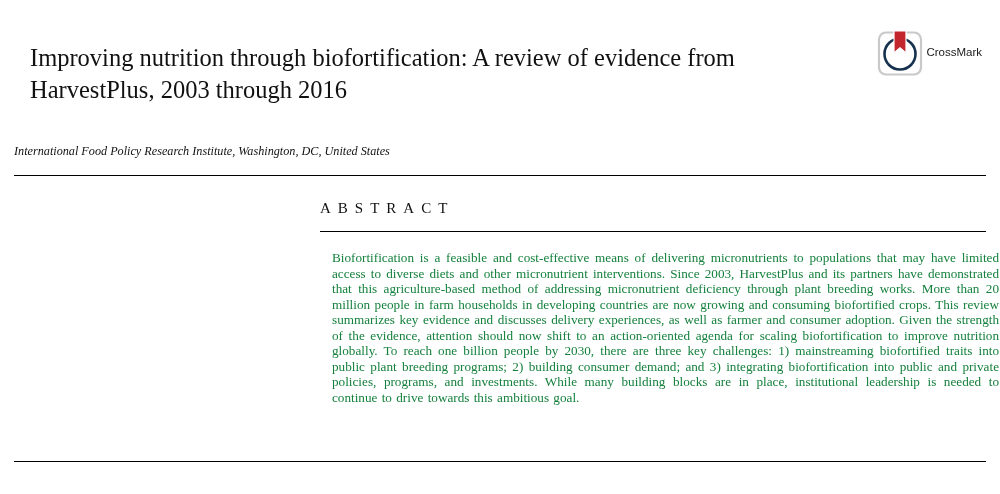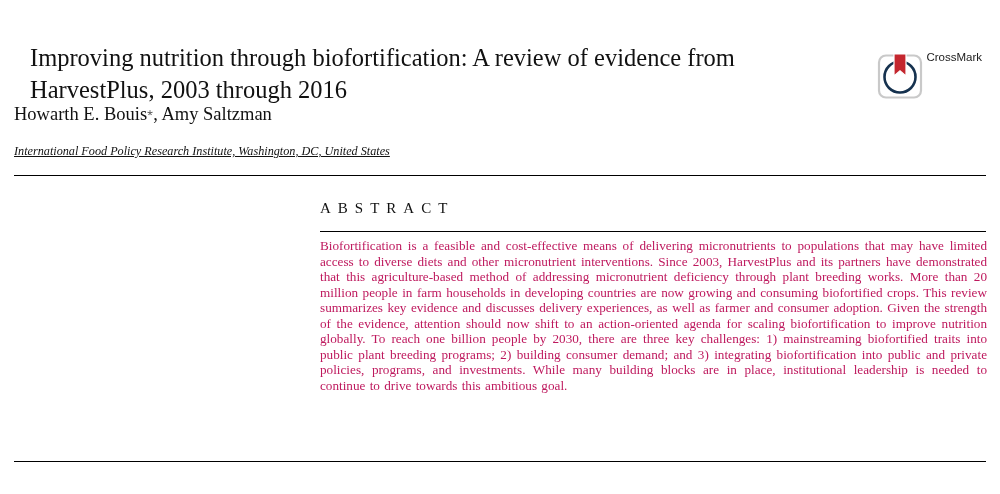--- a/index.html
+++ b/index.html
@@ -19,24 +19,24 @@
     top: 26px;
     width: 822px;
     margin: 16px;
     font-size: 24.5px;
     font-weight: 400;
     line-height: 1.32;
     color: #111111;
   }
   .crossmark {
     position: absolute;
-    top: 51px;
+    top: 28px;
     right: 18px;
     display: flex;
-    align-items: flex-start;
+    align-items: center;
     gap: 3px;
     cursor: pointer;
   }
   .crossmark-label {
     font-family: "Liberation Sans", sans-serif;
     font-size: 11.5px;
     color: #1a1a1a;
   }
   .authors {
     position: absolute;
@@ -51,21 +51,20 @@
     vertical-align: super;
     line-height: 0;
   }
   .affiliation {
     position: absolute;
     left: 14px;
     top: 144px;
     font-style: italic;
     font-size: 12.2px;
     color: #111111;
-    text-decoration: underline;
   }
   .rule-full {
     position: absolute;
     left: 14px;
     right: 14px;
     height: 0;
     border: 0;
     border-top: 1.6px solid #000000;
     margin: 0;
   }
@@ -88,45 +87,44 @@
     border: 0;
     border-top: 1px solid #000000;
     top: 231px;
     margin: 0;
   }
   .abstract-text {
     position: absolute;
     left: 320px;
     top: 238px;
     width: 667px;
-    margin: 0;
+    margin: 12px;
     font-size: 13.2px;
     line-height: 15.55px;
     text-align: justify;
-    color: #be185d;
+    color: #15803d;
     word-spacing: 1px;
   }
 </style>
 </head>
 <body>
 
 <div class="page">
 
   <h1 class="title">Improving nutrition through biofortification: A review of evidence from HarvestPlus, 2003 through 2016</h1>
 
   <div class="crossmark">
     <svg width="46" height="48" viewBox="0 0 46 48" aria-hidden="true">
       <rect x="2" y="4.5" width="42" height="42" rx="7" fill="#ffffff" stroke="#c9c9c9" stroke-width="2.2"></rect>
       <circle cx="23" cy="26" r="15.5" fill="#ffffff" stroke="#16324f" stroke-width="2.6"></circle>
       <path d="M17 3 h12 v22 l-6 -5.2 -6 5.2 z" fill="#c4262e" stroke="#ffffff" stroke-width="1.2"></path>
     </svg>
     <span class="crossmark-label">CrossMark</span>
   </div>
 
-  <div class="authors"><span>Howarth E. Bouis</span><sup>⁎</sup><span>, </span><span>Amy Saltzman</span></div>
 
   <div class="affiliation">International Food Policy Research Institute, Washington, DC, United States</div>
 
   <hr class="rule-full rule-header">
 
   <div class="abstract-heading">ABSTRACT</div>
 
   <hr class="abstract-divider">
 
   <p class="abstract-text">Biofortification is a feasible and cost-effective means of delivering micronutrients to populations that may have limited access to diverse diets and other micronutrient interventions. Since 2003, HarvestPlus and its partners have demonstrated that this agriculture-based method of addressing micronutrient deficiency through plant breeding works. More than 20 million people in farm households in developing countries are now growing and consuming biofortified crops. This review summarizes key evidence and discusses delivery experiences, as well as farmer and consumer adoption. Given the strength of the evidence, attention should now shift to an action-oriented agenda for scaling biofortification to improve nutrition globally. To reach one billion people by 2030, there are three key challenges: 1) mainstreaming biofortified traits into public plant breeding programs; 2) building consumer demand; and 3) integrating biofortification into public and private policies, programs, and investments. While many building blocks are in place, institutional leadership is needed to continue to drive towards this ambitious goal.</p>

